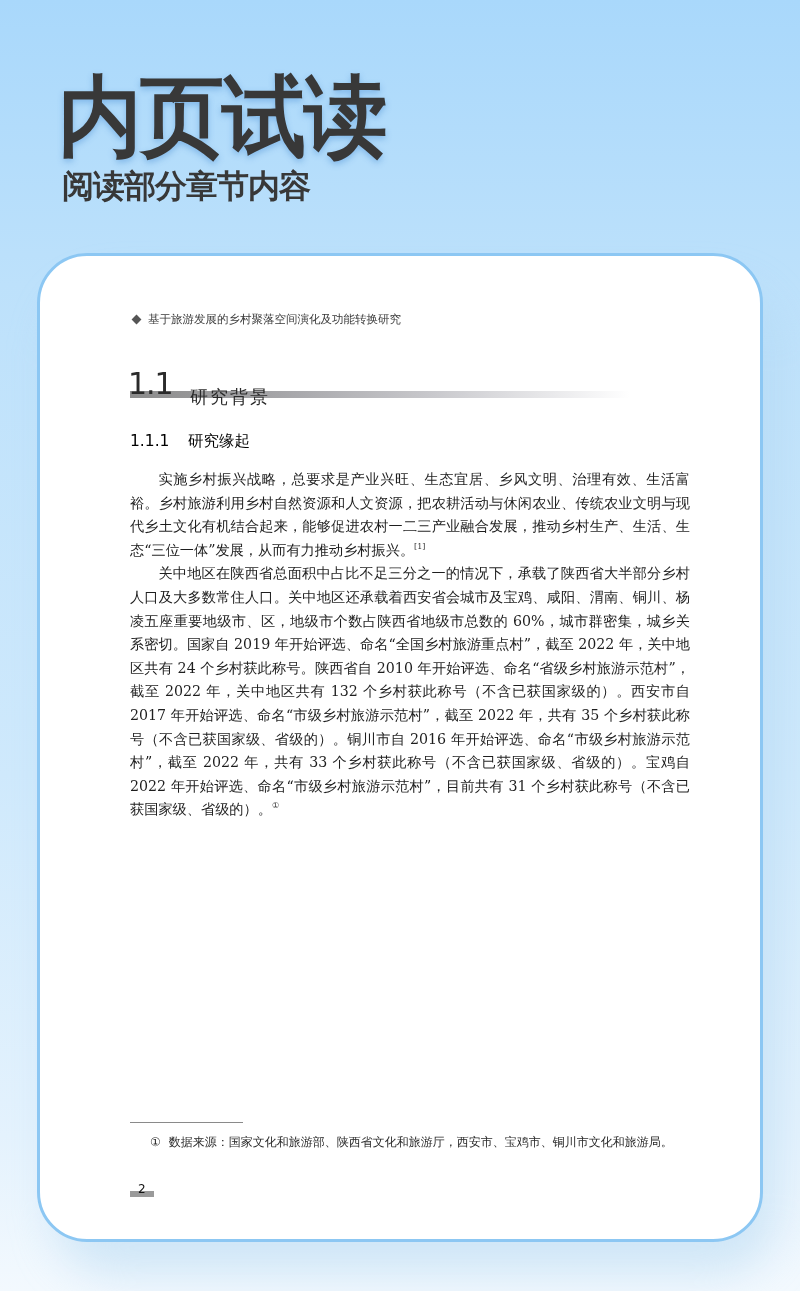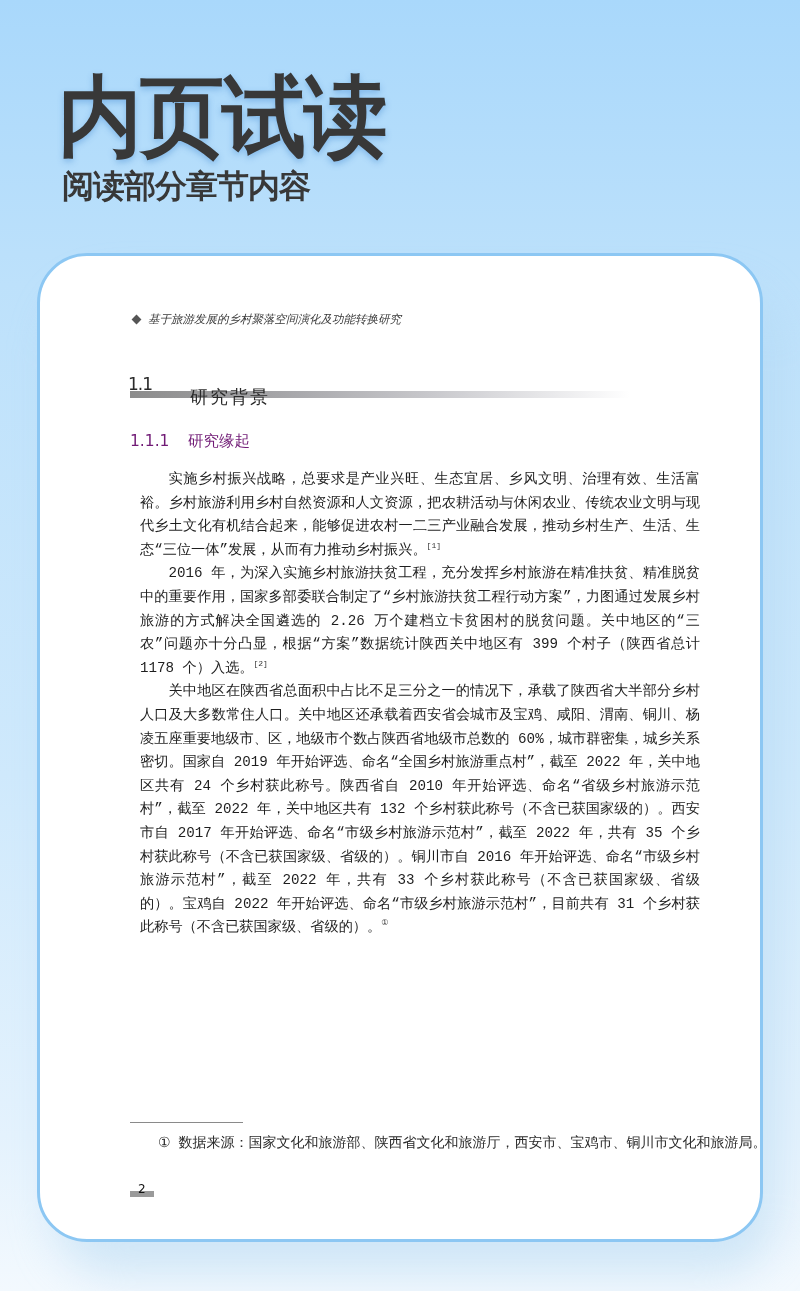--- a/index.html
+++ b/index.html
@@ -72,21 +72,20 @@
     .running-head {
       position: absolute;
       left: 0;
       top: 56px;
       font-family: "DejaVu Sans", sans-serif;
       font-size: 11.5px;
       color: #3a3a3a;
       white-space: nowrap;
       display: flex;
       align-items: center;
-      font-style: italic;
     }
     .running-head .diamond {
       display: inline-block;
       width: 7px;
       height: 7px;
       background: #555;
       transform: rotate(45deg);
       margin: 0 8px 0 3px;
     }
     .section-heading {
@@ -102,57 +101,56 @@
       top: 21px;
       width: 500px;
       height: 7px;
       background: linear-gradient(90deg, #8c8c8c 0%, #a5a5a8 30%, #c8c8cc 60%, #eaeaec 85%, rgba(255,255,255,0) 100%);
     }
     .section-heading .num {
       position: absolute;
       left: -2px;
       top: 0;
       font-family: "DejaVu Sans", sans-serif;
-      font-size: 17px;
+      font-size: 30px;
       color: #2a2a2a;
       letter-spacing: -1px;
       line-height: 28px;
     }
     .section-heading .title {
       position: absolute;
       left: 60px;
       top: 14px;
       font-family: "DejaVu Sans", sans-serif;
       font-size: 18px;
       color: #2a2a2a;
       letter-spacing: 2px;
       line-height: 26px;
     }
     .subsection-heading {
       position: absolute;
       left: 0;
       top: 175px;
       font-family: "DejaVu Sans", sans-serif;
       font-size: 15.5px;
-      color: #701a75;
+      color: #000000;
       white-space: nowrap;
     }
     .subsection-heading .sub-num {
       display: inline-block;
       width: 58px;
     }
     .body-text {
       position: absolute;
-      left: 10px;
+      left: 0;
       top: 212px;
       width: 560px;
       font-size: 14.2px;
       line-height: 23.6px;
       text-align: justify;
-      font-family: Liberation Mono, monospace;
     }
     .body-text p {
       margin: 0;
       text-indent: 2em;
     }
     .cite {
       font-size: 8px;
       vertical-align: super;
       line-height: 0;
       color: #333;
@@ -162,24 +160,23 @@
       left: 0;
       top: 866px;
       width: 113px;
       height: 1px;
       background: #8a8a8a;
     }
     .footnote {
       position: absolute;
       left: 20px;
       top: 878px;
-      font-size: 14px;
+      font-size: 12px;
       color: #2a2a2a;
       white-space: nowrap;
-      margin-left: 8px;
     }
     .footnote .fn-mark {
       margin-right: 8px;
     }
     .page-number {
       position: absolute;
       left: 0;
       top: 926px;
       width: 24px;
       height: 16px;
@@ -223,21 +220,20 @@
       <span class="num">1.1</span>
       <span class="title">研究背景</span>
     </div>
 
     <div class="subsection-heading">
       <span class="sub-num">1.1.1</span><span>研究缘起</span>
     </div>
 
     <div class="body-text">
       <p><span>实施乡村振兴战略，总要求是产业兴旺、生态宜居、乡风文明、治理有效、生活富裕。乡村旅游利用乡村自然资源和人文资源，把农耕活动与休闲农业、传统农业文明与现代乡土文化有机结合起来，能够促进农村一二三产业融合发展，推动乡村生产、生活、生态“三位一体”发展，从而有力推动乡村振兴。</span><span class="cite">[1]</span></p>
-      <p><span>2016 年，为深入实施乡村旅游扶贫工程，充分发挥乡村旅游在精准扶贫、精准脱贫中的重要作用，国家多部委联合制定了“乡村旅游扶贫工程行动方案”，力图通过发展乡村旅游的方式解决全国遴选的 2.26 万个建档立卡贫困村的脱贫问题。关中地区的“三农”问题亦十分凸显，根据“方案”数据统计陕西关中地区有 399 个村子（陕西省总计 1178 个）入选。</span><span class="cite">[2]</span></p>
       <p><span>关中地区在陕西省总面积中占比不足三分之一的情况下，承载了陕西省大半部分乡村人口及大多数常住人口。关中地区还承载着西安省会城市及宝鸡、咸阳、渭南、铜川、杨凌五座重要地级市、区，地级市个数占陕西省地级市总数的 60%，城市群密集，城乡关系密切。国家自 2019 年开始评选、命名“全国乡村旅游重点村”，截至 2022 年，关中地区共有 24 个乡村获此称号。陕西省自 2010 年开始评选、命名“省级乡村旅游示范村”，截至 2022 年，关中地区共有 132 个乡村获此称号（不含已获国家级的）。西安市自 2017 年开始评选、命名“市级乡村旅游示范村”，截至 2022 年，共有 35 个乡村获此称号（不含已获国家级、省级的）。铜川市自 2016 年开始评选、命名“市级乡村旅游示范村”，截至 2022 年，共有 33 个乡村获此称号（不含已获国家级、省级的）。宝鸡自 2022 年开始评选、命名“市级乡村旅游示范村”，目前共有 31 个乡村获此称号（不含已获国家级、省级的）。</span><span class="cite">①</span></p>
     </div>
 
     <div class="footnote-rule"></div>
     <div class="footnote">
       <span class="fn-mark">①</span><span>数据来源：国家文化和旅游部、陕西省文化和旅游厅，西安市、宝鸡市、铜川市文化和旅游局。</span>
     </div>
 
     <div class="page-number">
       <div class="pn-bar"></div>

